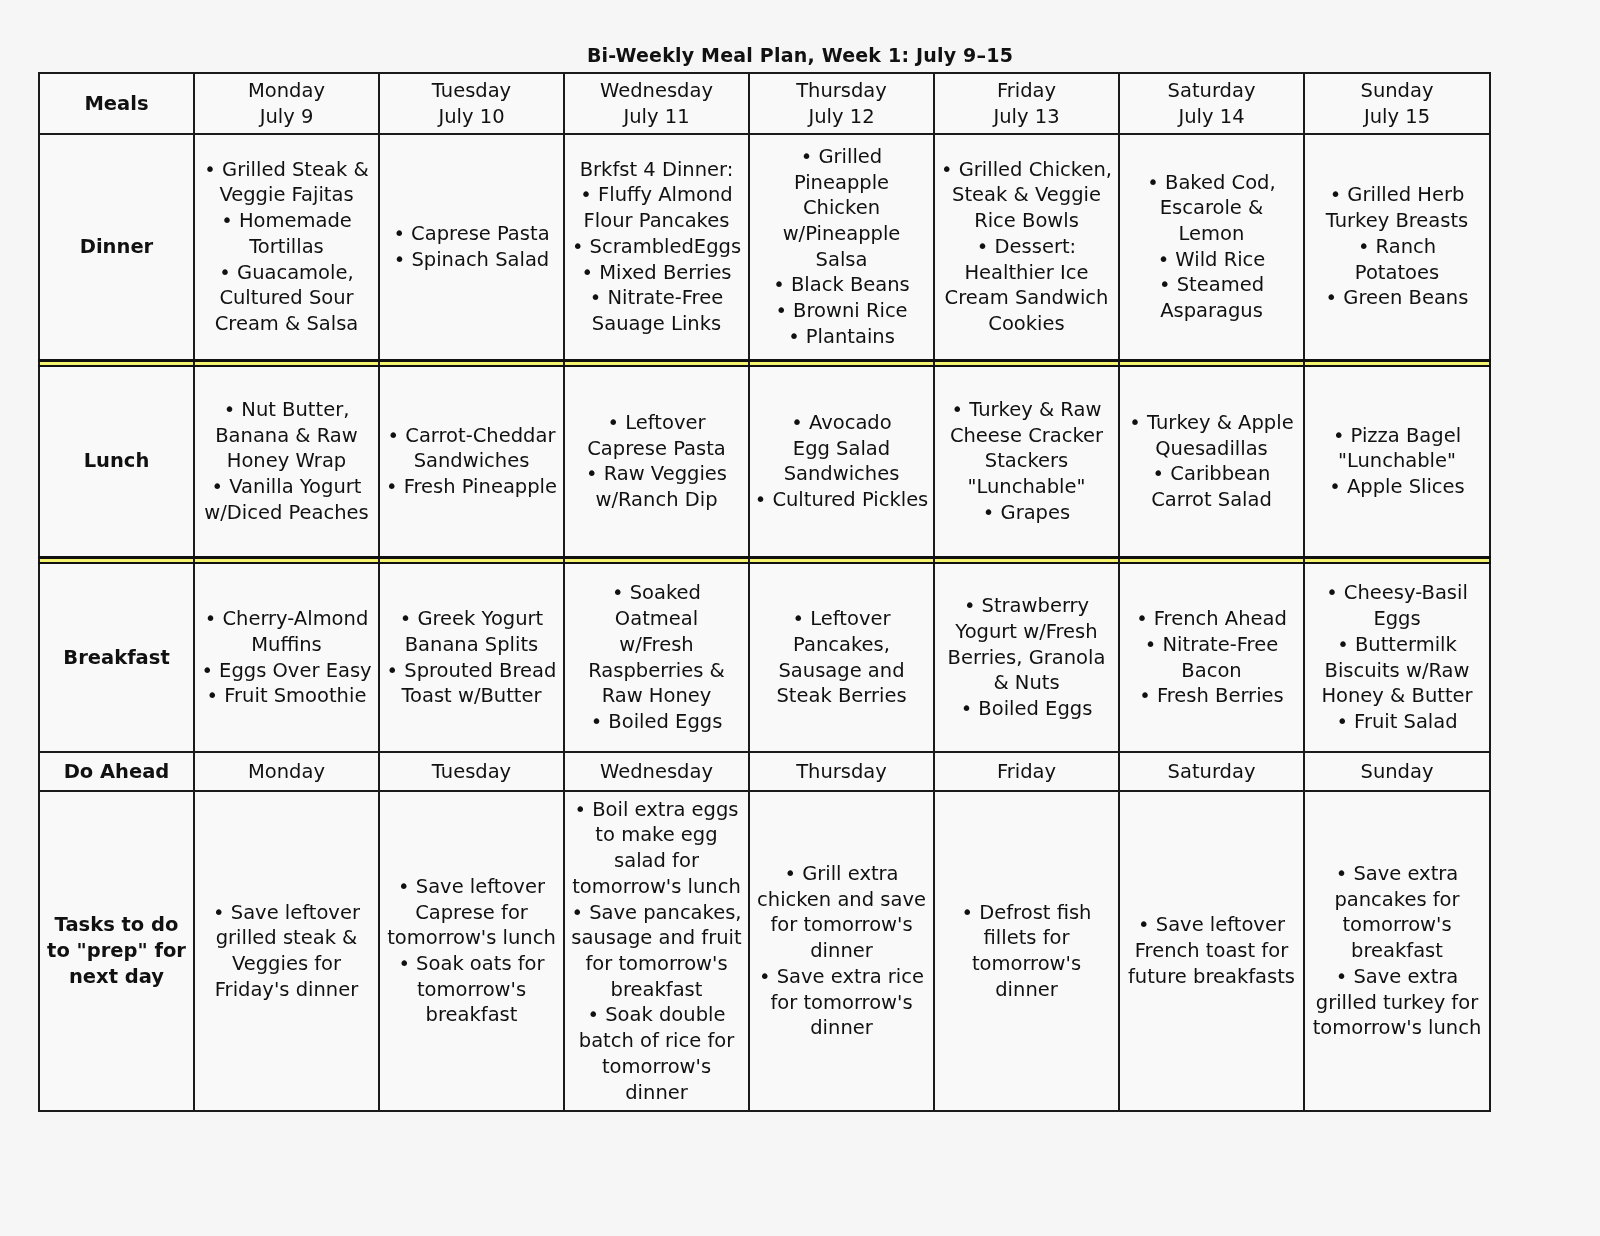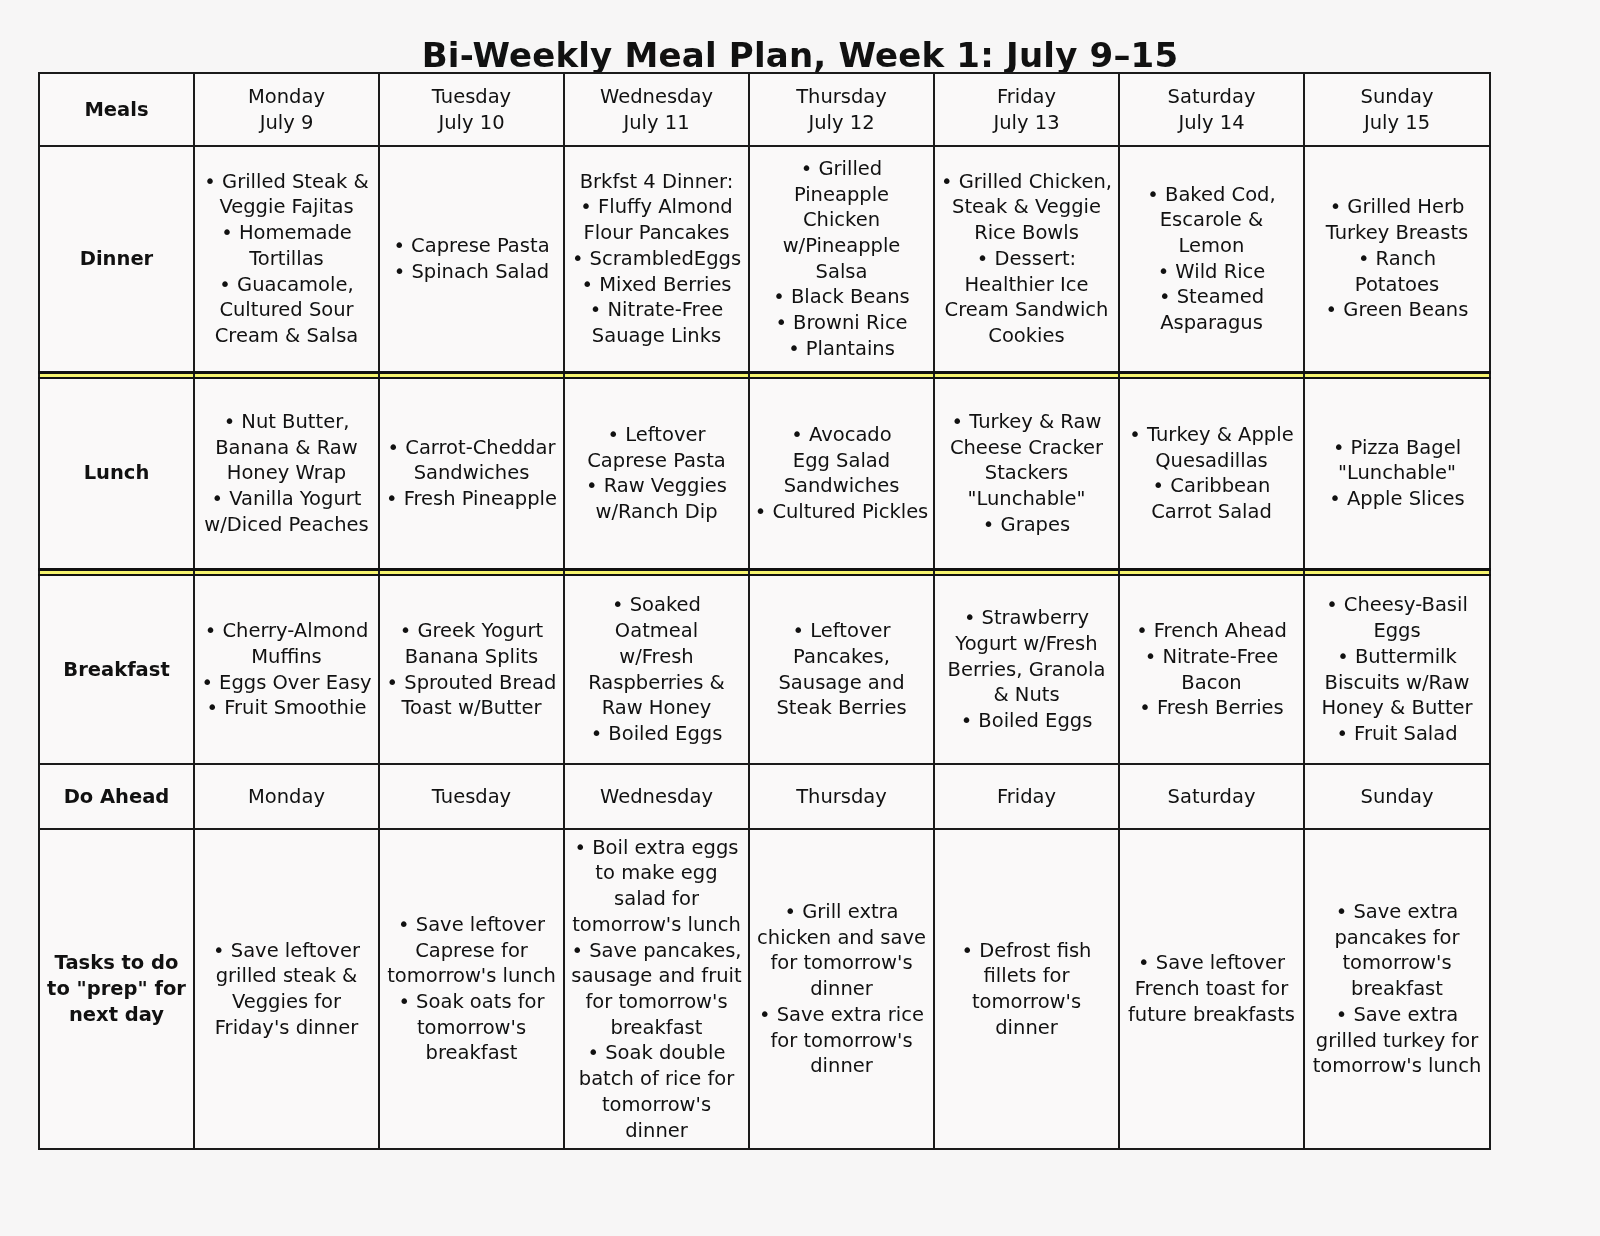--- a/index.html
+++ b/index.html
@@ -2,21 +2,21 @@
 <html><head>
 <meta charset="utf-8">
 <style>
   html, body { margin:0; padding:0; }
   body {
     width:1600px; height:1236px; background:#f7f6f6; position:relative; overflow:hidden;
     font-family:"DejaVu Sans", sans-serif; color:#111;
   }
   .title {
     position:absolute; left:0; width:1600px; top:36px; text-align:center;
-    font-family:"DejaVu Sans", sans-serif; font-weight:bold; font-size:34px; letter-spacing:0.2px; line-height:38px;
+    font-family:"DejaVu Sans", sans-serif; font-weight:bold; font-size:19px; letter-spacing:0.2px; line-height:38px;
   }
   table.plan {
     position:absolute; left:38px; top:72px; border-collapse:collapse; table-layout:fixed;
     width:1451px;
   }
   table.plan td {
     border:2px solid #1b1b1b; text-align:center; vertical-align:middle; padding:0 2px;
     font-size:19.5px; line-height:25.7px; background:#faf9f9; overflow:hidden;
   }
   td.rowlabel { font-weight:bold; font-size:19.5px; }
@@ -34,21 +34,21 @@
     <col style="width:155px">
       <col style="width:185px">
       <col style="width:185px">
       <col style="width:185px">
     <col style="width:185px">
       <col style="width:185px">
       <col style="width:185px">
       <col style="width:186px">
   </colgroup>
   <tbody>
-    <tr style="height:73px">
+    <tr style="height:61px">
       <td class="rowlabel">Meals</td>
       <td class="dayhead">
           <span class="line">Monday</span>
           <span class="line">July 9</span>
         </td>
       <td class="dayhead">
           <span class="line">Tuesday</span>
           <span class="line">July 10</span>
         </td>
       <td class="dayhead">
@@ -243,21 +243,21 @@
       <td class="cell">
           <span class="line">• Cheesy-Basil</span>
           <span class="line">Eggs</span>
           <span class="line">• Buttermilk</span>
           <span class="line">Biscuits w/Raw</span>
           <span class="line">Honey &amp; Butter</span>
           <span class="line">• Fruit Salad</span>
         </td>
     </tr>
 
-    <tr style="height:65px">
+    <tr style="height:39px">
       <td class="rowlabel">Do Ahead</td>
       <td class="dayhead">Monday</td>
       <td class="dayhead">Tuesday</td>
       <td class="dayhead">Wednesday</td>
       <td class="dayhead">Thursday</td>
       <td class="dayhead">Friday</td>
       <td class="dayhead">Saturday</td>
       <td class="dayhead">Sunday</td>
     </tr>
 

